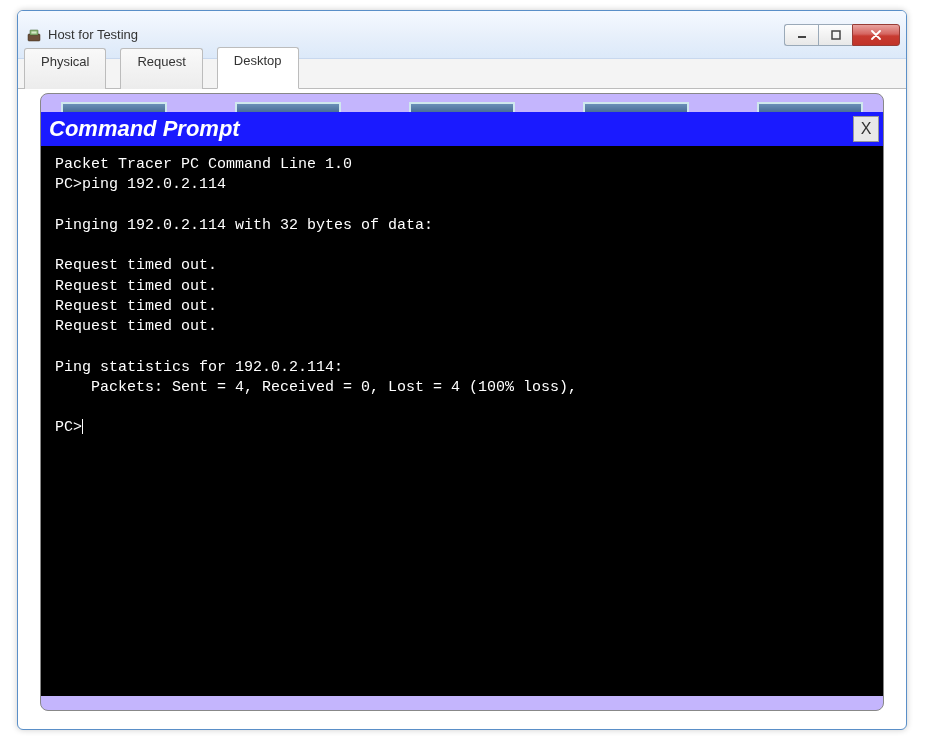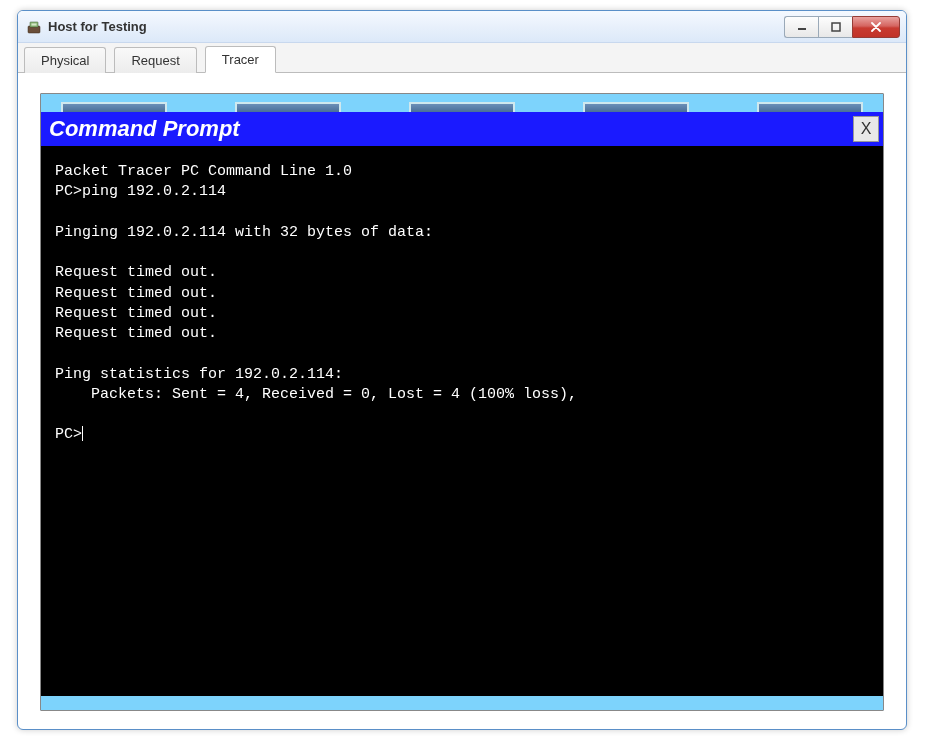--- a/index.html
+++ b/index.html
@@ -19,29 +19,28 @@
       top: 10px;
       left: 17px;
       width: 890px;
       height: 720px;
       background: #ffffff;
       border: 1px solid #5a8fc8;
       border-radius: 6px;
       box-shadow: 0 0 6px rgba(0,0,0,0.2);
     }
     .titlebar {
-      height: 32px;
+      height: 48px;
       background: linear-gradient(to bottom, #f5f9ff 0%, #e8f0fb 50%, #dce9f9 100%);
       border-bottom: 1px solid #c8d8ee;
       display: flex;
       align-items: center;
       border-top-left-radius: 5px;
       border-top-right-radius: 5px;
       padding: 0 2px 0 8px;
-      font-weight: bold;
     }
     .titlebar .app-icon {
       width: 16px;
       height: 16px;
       margin-right: 6px;
       display: flex;
       align-items: center;
       justify-content: center;
     }
     .titlebar .title {
@@ -78,29 +77,29 @@
     .win-btn svg { display: block; }
     .tabs-row {
       height: 30px;
       background: #f4f4f4;
       border-bottom: 1px solid #bcbcbc;
       display: flex;
       align-items: flex-end;
       padding-left: 6px;
     }
     .tab {
-      padding: 5px 16px 5px 16px;
+      padding: 5px 16px 20px 16px;
       font-size: 13px;
       color: #333;
       background: linear-gradient(to bottom, #f9f9f9, #ececec);
       border: 1px solid #bcbcbc;
       border-bottom: none;
       border-top-left-radius: 3px;
       border-top-right-radius: 3px;
-      margin-right: 8px;
+      margin-right: 14px;
       cursor: pointer;
       position: relative;
       top: 1px;
     }
     .tab.active {
       background: #ffffff;
       font-weight: 400;
       top: 1px;
       border-bottom: 1px solid #fff;
       z-index: 2;
@@ -113,23 +112,23 @@
       bottom: 0;
       border-bottom-left-radius: 5px;
       border-bottom-right-radius: 5px;
     }
     .desktop-bg {
       position: absolute;
       top: 20px;
       left: 22px;
       right: 22px;
       bottom: 18px;
-      background: #7dd3fc;
+      background: #c4b5fd;
       border: 1px solid #888;
-      border-radius: 1px;
+      border-radius: 8px;
     }
     .desktop-tile-row {
       display: flex;
       padding: 8px 20px 0 20px;
       gap: 68px;
     }
     .desktop-tile {
       width: 115px;
       height: 10px;
       border: 2px solid #cfe8ee;
@@ -172,21 +171,21 @@
       font-family: Arial, sans-serif;
       color: #333;
       cursor: pointer;
     }
     .cmd-body {
       flex: 1;
       background: #000000;
       color: #ffffff;
       font-family: "Courier New", monospace;
       font-size: 15px;
-      padding: 16px 14px;
+      padding: 9px 14px;
       white-space: pre;
       line-height: 1.35;
       overflow: hidden;
     }
     .text-cursor {
       display: inline-block;
       width: 1px;
       height: 15px;
       background: #fff;
       vertical-align: middle;
@@ -223,21 +222,21 @@
         <svg width="12" height="10" viewBox="0 0 12 10">
             <path d="M2 1 L10 9 M10 1 L2 9" stroke="#fff" stroke-width="1.8" stroke-linecap="round"></path>
           </svg>
       </div>
     </div>
   </div>
 
   <div class="tabs-row">
     <div class="tab">Physical</div>
     <div class="tab">Request</div>
-    <div class="tab active">Tracer</div>
+    <div class="tab active">Desktop</div>
   </div>
 
   <div class="content-area">
     <div class="desktop-bg">
       <div class="desktop-tile-row">
         <div class="desktop-tile"></div>
         <div class="desktop-tile"></div>
         <div class="desktop-tile"></div>
         <div class="desktop-tile"></div>
         <div class="desktop-tile"></div>

